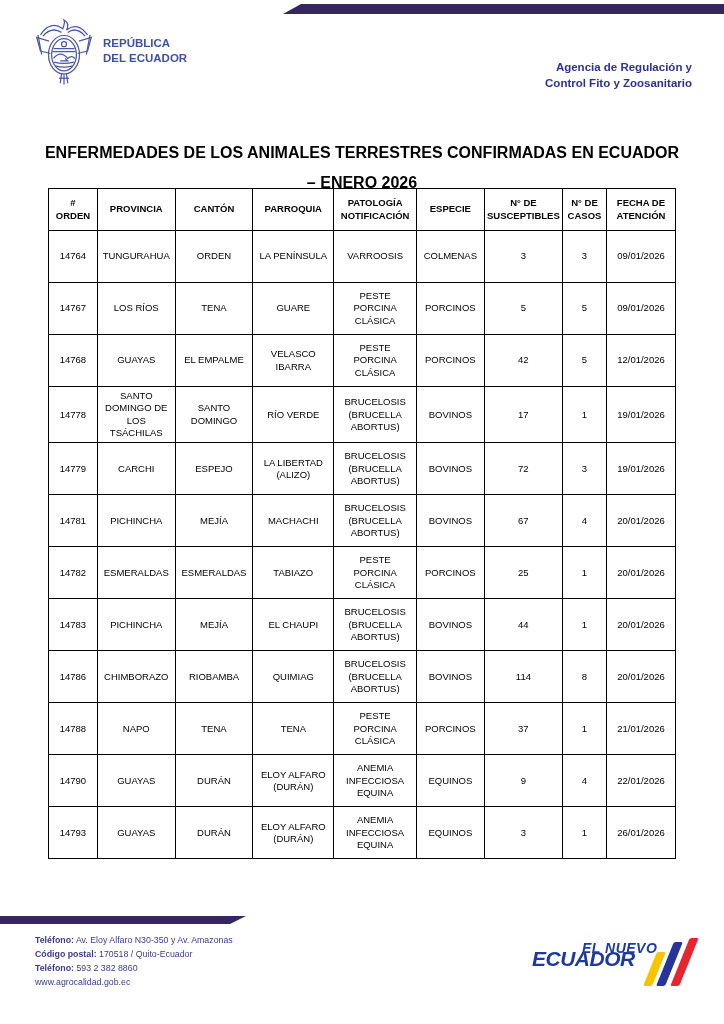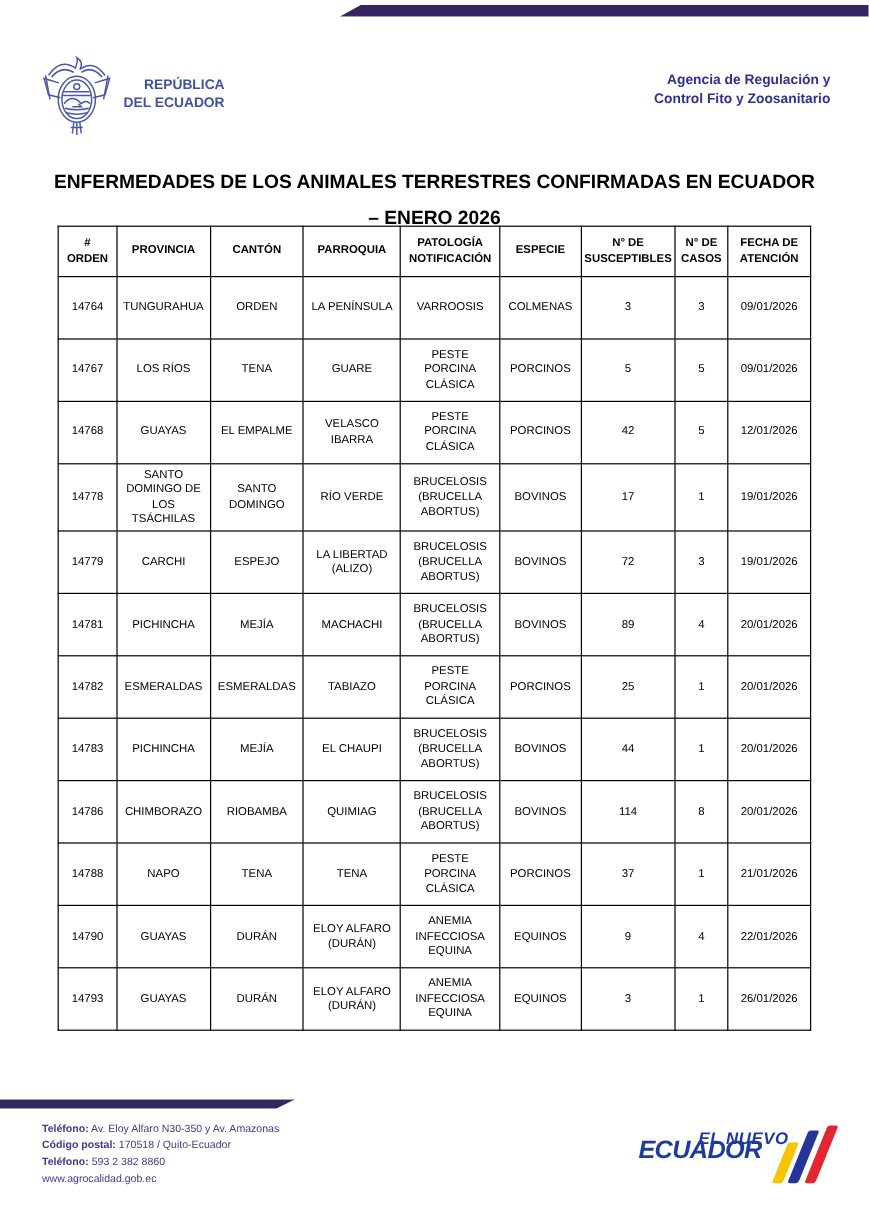--- a/index.html
+++ b/index.html
@@ -13,21 +13,21 @@
   }
 
   
   .top-bar {
     position: absolute; top: 4px; left: 283px; right: 0; height: 10px;
     background: #352561;
     clip-path: polygon(18px 0, 100% 0, 100% 100%, 0 100%);
   }
 
   
-  .header-left { position: absolute; top: 44px; left: 33px; display: flex; align-items: center; gap: 8px; text-align: right; }
+  .header-left { position: absolute; top: 16px; left: 33px; display: flex; align-items: center; gap: 8px; }
   .crest { width: 62px; height: 70px; }
   .crest path, .crest ellipse, .crest circle, .crest line { stroke: #4a58a8; fill: none; stroke-width: 2; }
   .rep-title { font-weight: bold; font-size: 11.5px; color: #4050a5; line-height: 1.3; white-space: pre-line; }
 
   .agency {
     position: absolute; top: 60px; right: 32px;
     text-align: right; font-weight: bold; font-size: 11.5px;
     color: #2e3192; line-height: 1.35; white-space: pre-line;
   }
 
@@ -231,21 +231,21 @@
       </tr>
       <tr>
         <td>14781</td>
         <td>PICHINCHA</td>
         <td>MEJÍA</td>
         <td>MACHACHI</td>
         <td>BRUCELOSIS
 (BRUCELLA
 ABORTUS)</td>
         <td>BOVINOS</td>
-        <td>89</td>
+        <td>67</td>
         <td>4</td>
         <td>20/01/2026</td>
       </tr>
       <tr>
         <td>14782</td>
         <td>ESMERALDAS</td>
         <td>ESMERALDAS</td>
         <td>TABIAZO</td>
         <td>PESTE
 PORCINA

